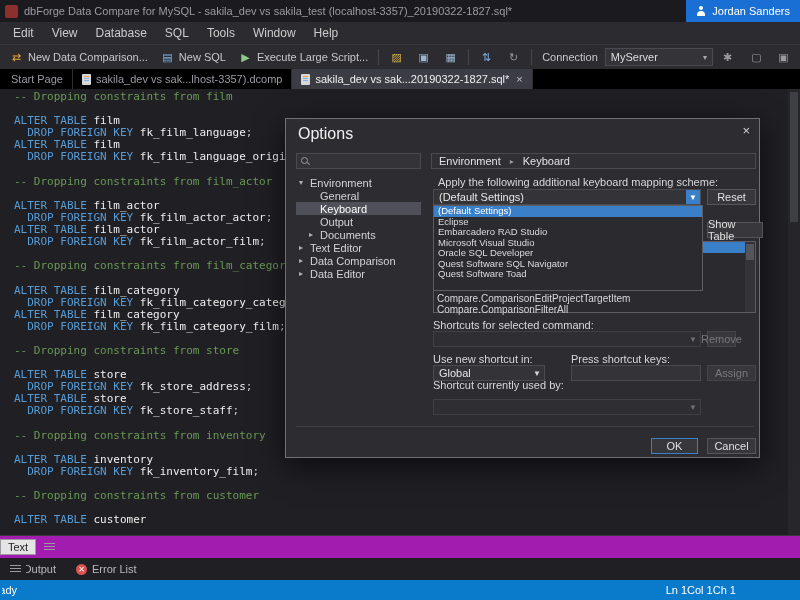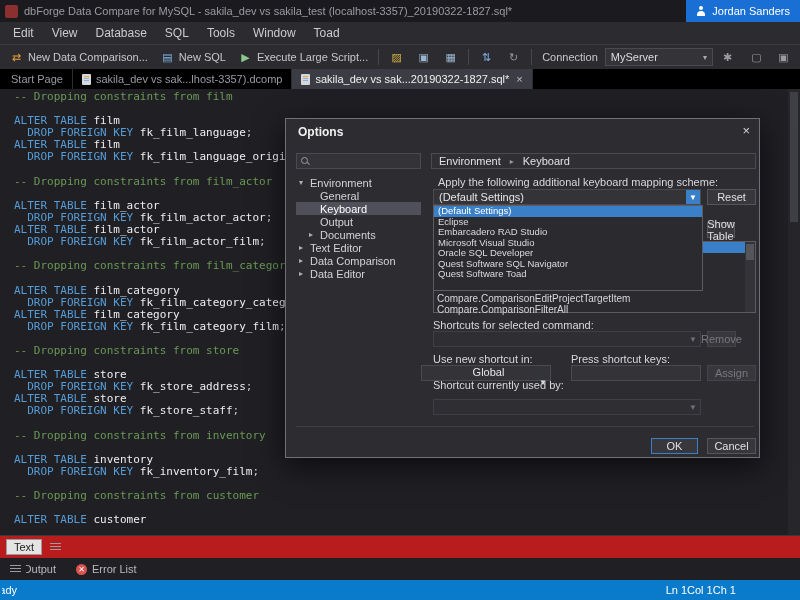--- a/index.html
+++ b/index.html
@@ -34,40 +34,40 @@
   
   .editor{flex:1 1 auto;position:relative;background:#1f1f24;overflow:hidden;}
   .code{position:absolute;left:14px;top:2px;right:16px;font-family:"DejaVu Sans Mono",monospace;font-size:11px;line-height:12.1px;white-space:pre;}
   .code .cm{color:#6a9955;}
   .code .kw{color:#569cd6;}
   .code .id{color:#efefef;}
   .code .pl{color:#c8c8c8;}
   .editor-scrollbar{position:absolute;right:0;top:0;bottom:0;width:12px;background:#26262b;}
   .editor-scrollbar .thumb{position:absolute;left:2px;right:2px;top:3px;height:130px;background:#3f3f46;}
   
-  .statusrow{flex:0 0 22px;background:#b91c1c;border-top:1px solid #38383e;display:flex;align-items:center;padding:0 6px;gap:8px;font-size:11px;}
+  .statusrow{flex:0 0 22px;background:#a21caf;border-top:1px solid #38383e;display:flex;align-items:center;padding:0 0;gap:8px;font-size:11px;}
   .viewmode{background:#e4e4e4;color:#1d1d1d;border:1px solid #9a9aa0;padding:1px 7px;font-size:11px;}
   .lines-icon{width:11px;height:9px;background:repeating-linear-gradient(to bottom,#9a9aa0 0,#9a9aa0 1px,transparent 1px,transparent 3px);}
   .status-right{margin-left:auto;display:flex;align-items:center;gap:14px;color:#c8c8cc;}
   .green-dot{width:7px;height:7px;border-radius:50%;background:#3cb54a;}
   .mini-view{width:16px;height:12px;border:1px solid #9a9aa0;background:#e8e8e8;}
   .mini-view.dim{background:#3a3a40;border-color:#5a5a60;}
   
   .paneltabs{flex:0 0 22px;background:#1f1f24;display:flex;align-items:center;}
   .panel-tab{display:flex;align-items:center;gap:5px;font-size:11px;color:#b8b8be;padding:0 10px;height:100%;}
   .clip-end{display:inline-flex;overflow:hidden;justify-content:flex-end;}
   .out-label{width:30px;}
   .err-icon{width:11px;height:11px;border-radius:50%;background:#d9534f;color:#fff;font-size:8px;display:flex;align-items:center;justify-content:center;line-height:11px;}
   
   .bluebar{flex:0 0 20px;background:#0a7acb;display:flex;align-items:center;font-size:11px;color:#fff;padding-left:2px;}
   .ready{width:15px;overflow:hidden;display:flex;justify-content:flex-end;white-space:nowrap;}
   .bluebar-right{margin-left:auto;display:flex;padding-right:64px;}
   
   .dialog{position:absolute;left:285px;top:118px;width:475px;height:340px;background:#2c2c31;border:1px solid #707076;box-shadow:0 8px 28px rgba(0,0,0,.6);z-index:10;font-size:11px;box-sizing:border-box;}
-  .dlg-title{position:absolute;left:12px;top:6px;font-size:12px;color:#f0f0f0;font-weight:bold;}
+  .dlg-title{position:absolute;left:12px;top:6px;font-size:16px;color:#f0f0f0;}
   .dlg-close{position:absolute;right:9px;top:4px;color:#d5d5d8;font-size:13px;}
   .dlg-search{position:absolute;left:10px;top:34px;width:125px;height:16px;background:#333338;border:1px solid #4a4a50;display:flex;align-items:center;padding:0 4px;box-sizing:border-box;}
   .mag-icon{width:9px;height:9px;position:relative;}
   .mag-icon:before{content:"";position:absolute;left:0;top:0;width:5px;height:5px;border:1px solid #9a9aa0;border-radius:50%;}
   .mag-icon:after{content:"";position:absolute;left:6px;top:6px;width:3px;height:1px;background:#9a9aa0;transform:rotate(45deg);}
   .dlg-breadcrumb{position:absolute;left:145px;top:34px;width:325px;height:16px;background:#2f2f34;border:1px solid #4a4a50;display:flex;align-items:center;gap:9px;padding:0 7px;box-sizing:border-box;color:#e2e2e4;}
   .bc-sep{font-size:8px;color:#9a9aa0;}
   .dlg-tree{position:absolute;left:10px;top:57px;width:125px;}
   .tree-item{height:13px;display:flex;align-items:center;font-size:11px;color:#d4d4d8;padding-left:3px;}
   .tree-item.sel{background:#50505a;color:#fff;}
@@ -107,21 +107,21 @@
     </div>
   </div>
 
   <div class="menubar" id="menubar">
       <div class="menu-item">Edit</div>
       <div class="menu-item">View</div>
       <div class="menu-item">Database</div>
       <div class="menu-item">SQL</div>
       <div class="menu-item">Tools</div>
       <div class="menu-item">Window</div>
-      <div class="menu-item">Toad</div>
+      <div class="menu-item">Help</div>
     </div>
 
   <div class="toolbar" id="toolbar">
       <div class="tb-btn">
         <span class="tb-icon" style="color: rgb(232, 163, 61);">⇄</span>
         <span>New Data Comparison...</span>
       </div>
       <div class="tb-btn">
         <span class="tb-icon" style="color: rgb(127, 178, 229);">▤</span>
         <span>New SQL</span>
@@ -270,21 +270,21 @@
       </div>
 
     <div class="dlg-label" style="left:152px;top:57px;">Apply the following additional keyboard mapping scheme:</div>
 
     <div class="combo open" style="left:147px;top:70px;width:268px;">
       <span>(Default Settings)</span>
       <span class="arrow-btn">▼</span>
     </div>
     <div class="btn" style="left:421px;top:70px;width:49px;">Reset</div>
 
-    <div class="btn" style="left:421px;top:103px;width:28px;">Show Table</div>
+    <div class="btn" style="left:421px;top:103px;width:56px;">Show Table</div>
 
     <div class="cmd-list" id="cmd-list">
       <div class="cmd-sel-row"></div>
       <div class="cmd-scrollbar">
           <div class="thumb"></div>
         </div>
     <div class="cmd-item" style="top: 51px;">Compare.ComparisonEditProjectTargetItem</div>
         <div class="cmd-item" style="top: 62px;">Compare.ComparisonFilterAll</div>
       </div>
 
@@ -300,21 +300,21 @@
 
     <div class="dlg-label" style="left:147px;top:200px;">Shortcuts for selected command:</div>
     <div class="combo disabled" style="left:147px;top:212px;width:268px;">
       <span class="arrow-btn">▼</span>
     </div>
     <div class="btn disabled" style="left:421px;top:212px;width:29px;">Remove</div>
 
     <div class="dlg-label" style="left:147px;top:234px;">Use new shortcut in:</div>
     <div class="dlg-label" style="left:285px;top:234px;">Press shortcut keys:</div>
 
-    <div class="combo" style="left:135px;top:246px;width:130px;flex-direction:column;">
+    <div class="combo" style="left:147px;top:246px;width:112px;">
       <span>Global</span>
       <span class="arrow-btn">▼</span>
     </div>
     <input class="text-input" style="left: 285px; top: 246px; width: 130px;" value="">
     <div class="btn disabled" style="left:421px;top:246px;width:49px;">Assign</div>
 
     <div class="dlg-label" style="left:147px;top:260px;">Shortcut currently used by:</div>
     <div class="combo disabled" style="left:147px;top:280px;width:268px;">
       <span class="arrow-btn">▼</span>
     </div>

